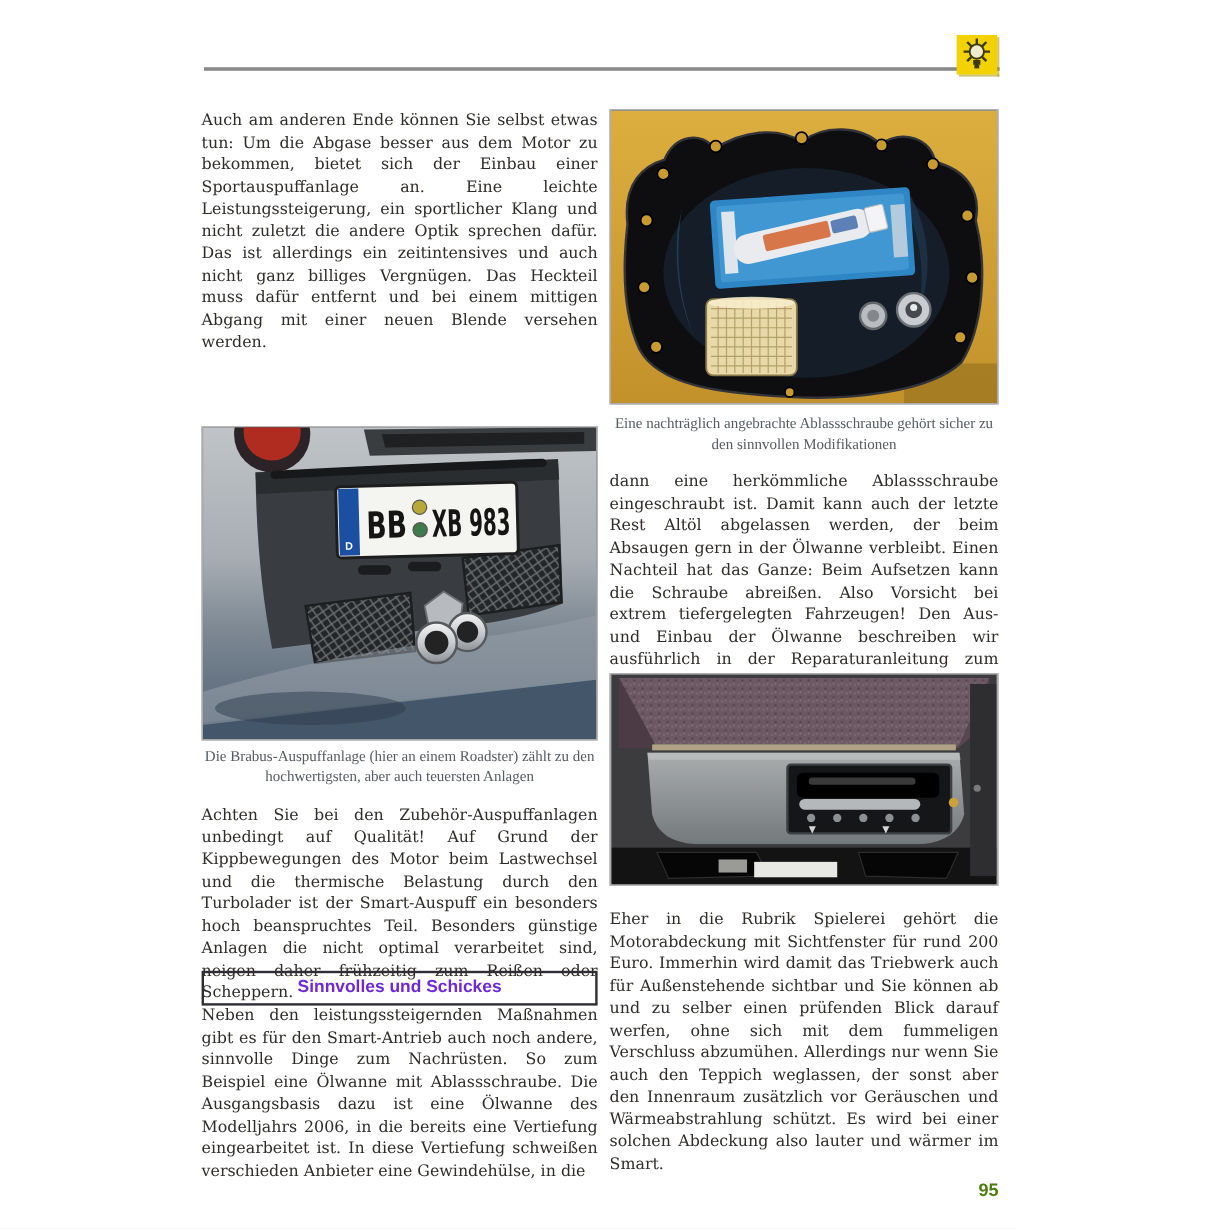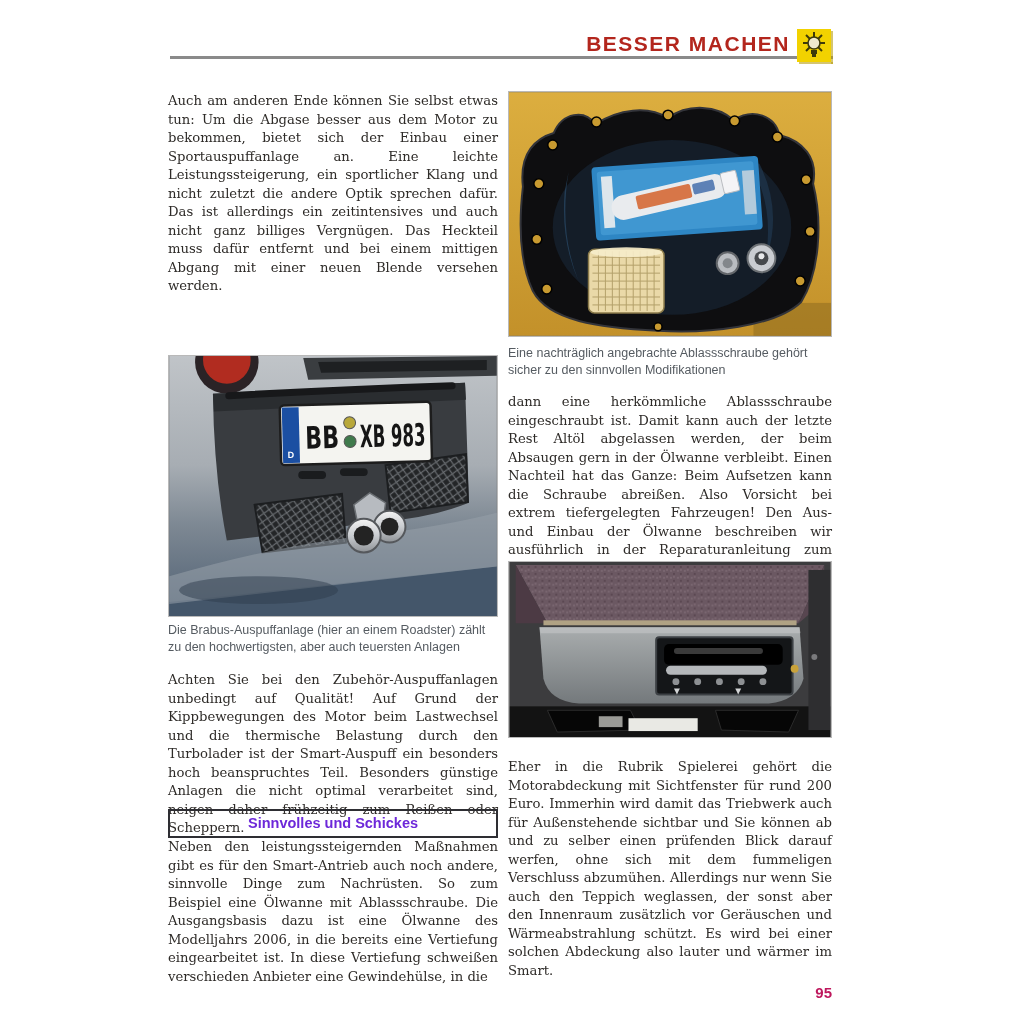--- a/index.html
+++ b/index.html
@@ -14,39 +14,38 @@
   .hdr-icon{position:absolute;top:29px;left:797px;width:36px;height:35px;}
 
   
   .colL{position:absolute;left:168px;width:330px;}
   .colR{position:absolute;left:508px;width:324px;}
 
   .body-txt{font-family:"DejaVu Serif",serif;font-size:13.2px;line-height:18.5px;
     color:#2e2b28;text-align:justify;hyphens:auto;-webkit-hyphens:auto;}
   .body-txt p{margin:0;}
 
-  .caption{font-family:Liberation Sans, sans-serif;font-size:12.5px;line-height:16.5px;
-    color:#555b61;text-align:left;}
+  .caption{font-family:Liberation Serif, serif;font-size:12.5px;line-height:16.5px;
+    color:#555b61;text-align:center;}
 
   .photo{position:absolute;border:1px solid #b9b9b9;box-sizing:border-box;overflow:hidden;background:#777;}
   .photo svg{display:block;}
 
   .box-head{position:absolute;left:168px;top:809px;width:330px;box-sizing:border-box;
     border:2px solid #2e2e33;padding:4px 0 5px 0;text-align:center;
     font-family:"Liberation Sans",sans-serif;font-weight:bold;font-size:14.5px;color:#6d28d9;}
 
   .pagenum{position:absolute;top:984px;left:508px;width:324px;text-align:right;
-    font-family:"Liberation Sans",sans-serif;font-weight:bold;font-size:15px;color:#be185d;}
+    font-family:"Liberation Sans",sans-serif;font-weight:bold;font-size:15px;color:#4d7c0f;}
 </style>
 </head>
 <body>
 
 <div class="page">
 
-  <div class="hdr-title">BESSER MACHEN</div>
   <div class="hdr-rule"></div>
   <div class="hdr-icon">
     <svg width="36" height="35" viewBox="0 0 36 35">
       <rect x="0" y="0" width="34" height="33" fill="#f2d200"></rect>
       <rect x="34" y="2" width="2" height="33" fill="#b99f10" opacity="0.6"></rect>
       <rect x="2" y="33" width="34" height="2" fill="#b99f10" opacity="0.6"></rect>
       <g stroke="#3d3a0a" stroke-width="2">
         <line x1="17" y1="3" x2="17" y2="8"></line>
           <line x1="17" y1="22" x2="17" y2="26"></line>
         <line x1="6" y1="14" x2="11" y2="14"></line>

